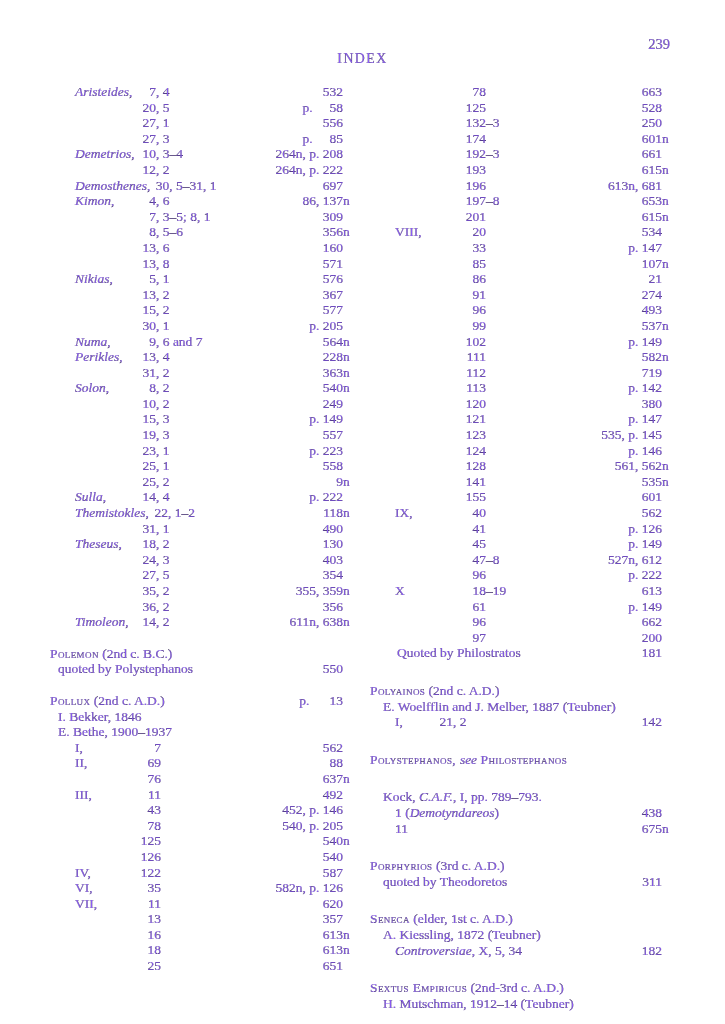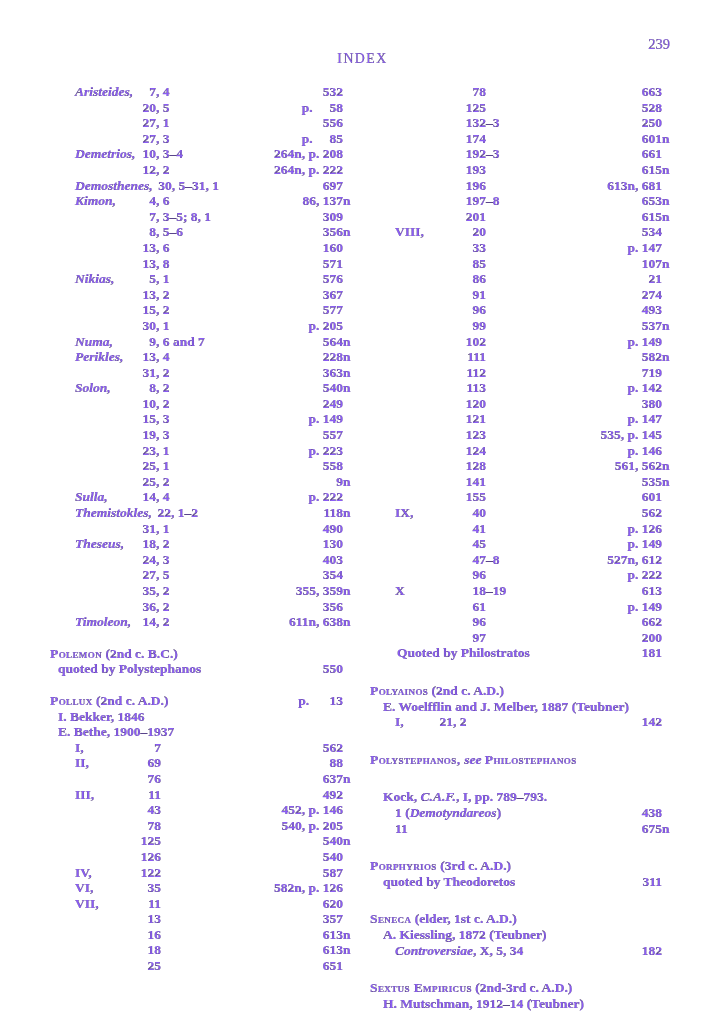--- a/index.html
+++ b/index.html
@@ -4,21 +4,21 @@
 <style>
   html,body{margin:0;padding:0;background:#e8e8e8;}
   .page-wrap{
     position:relative;width:725px;height:1024px;background:#ffffff;
     font-family:"Liberation Serif","DejaVu Serif",serif;
     font-size:13.5px;color:#8b5cf6;overflow:hidden;
     -webkit-text-stroke:0.18px #1b1b1b;
   }
   .hdr-title{position:absolute;top:51px;left:0;right:0;text-align:center;letter-spacing:1.5px;font-size:13.8px;}
   .hdr-num{position:absolute;top:36px;right:55px;font-size:14.5px;}
-  .col{position:absolute;top:84px;font-weight:bold;}
+  .col{position:absolute;top:84px;}
   .col-l{left:50px;width:293px;}
   .col-r{left:370px;width:292px;}
   .row{display:flex;height:15.6px;line-height:15.6px;white-space:pre;}
   .row.sub{margin-left:25px;}
   .line-text{flex:none;}
   .lead{flex:none;text-align:left;}
   .num{flex:none;text-align:right;}
   .rest{flex:none;}
   .top-l .lead{min-width:62px;font-style:italic;}
   .top-l .num{min-width:19px;}

